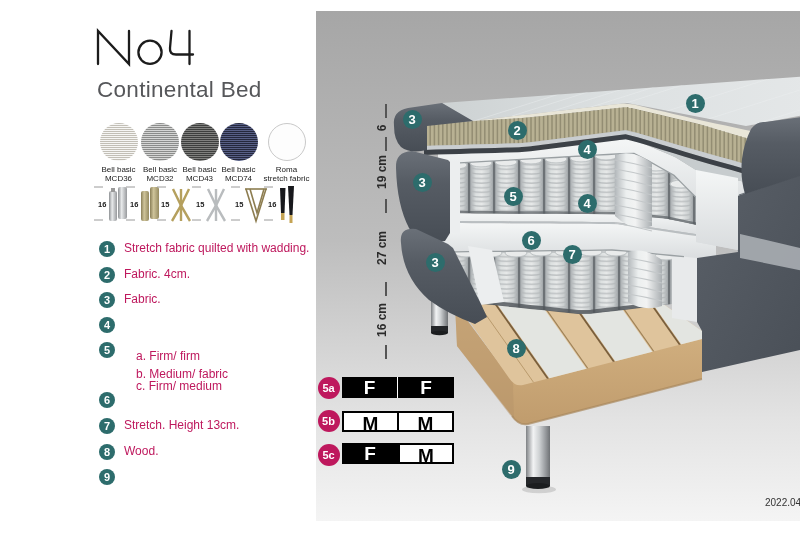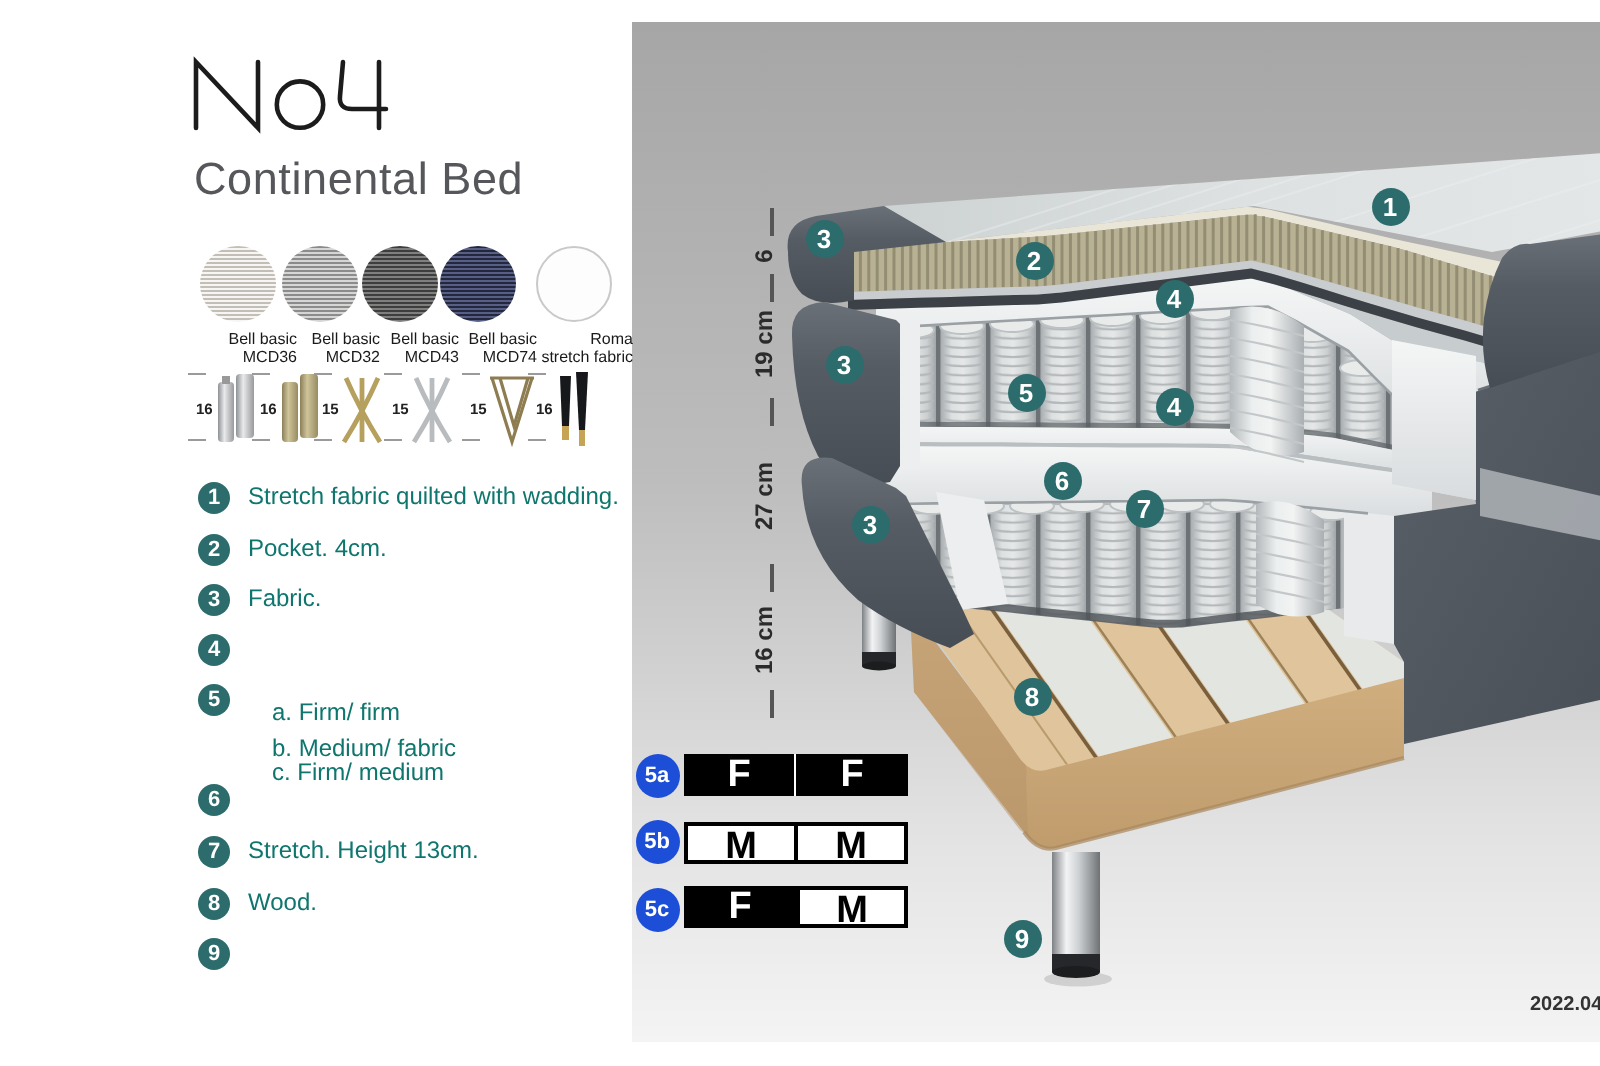--- a/index.html
+++ b/index.html
@@ -1,37 +1,37 @@
 <!DOCTYPE html>
 <html><head><meta charset="utf-8">
 <style>
 * { margin:0; padding:0; box-sizing:border-box; }
 html,body { width:800px; height:533px; background:#fff; font-family:"Liberation Sans",sans-serif; overflow:hidden; }
 #page { position:relative; width:800px; height:528px;margin-left:44px; }
 .co { position:absolute; width:19px; height:19px; border-radius:50%; background:#2d6c6c; color:#fff;
       font-size:13px; font-weight:bold; text-align:center; line-height:19px; }
 .lco { position:absolute; width:16px; height:16px; border-radius:50%; background:#2d6c6c; color:#fff;
       font-size:11px; font-weight:bold; text-align:center; line-height:16px; }
-.ltx { position:absolute; font-size:12px; color:#0f766e; white-space:nowrap; }
+.ltx { position:absolute; font-size:12px; color:#be185d; white-space:nowrap; }
 .sw { position:absolute; top:123px; width:38px; height:38px; border-radius:50%; }
 .t1 { background:#d3d0c8; background-image:repeating-linear-gradient(0deg,rgba(255,255,255,.8) 0 1px,rgba(150,145,133,.28) 1px 2px); }
 .t2 { background:#a2a3a1; background-image:repeating-linear-gradient(0deg,rgba(255,255,255,.55) 0 1px,rgba(85,85,85,.3) 1px 2px); }
 .t3 { background:#565755; background-image:repeating-linear-gradient(0deg,rgba(190,190,188,.4) 0 1px,rgba(25,25,25,.4) 1px 2px); }
 .t4 { background:#3c4260; background-image:repeating-linear-gradient(0deg,rgba(120,130,180,.45) 0 1px,rgba(8,8,18,.45) 1px 2px); }
 .t5 { background:#fdfdfd; border:1px solid #c9c9c9; }
-.swl { position:absolute; top:165px; width:60px; text-align:right; font-size:8px; line-height:1.18; color:#1a1a1a; }
+.swl { position:absolute; top:165px; width:60px; text-align:center; font-size:8px; line-height:1.18; color:#1a1a1a; }
 .dim { position:absolute; left:338px; white-space:nowrap; transform:translate(-50%,-50%) rotate(-90deg);
        font-size:12px; font-weight:bold; color:#2b2b2b; }
 .tick { position:absolute; left:341px; width:1.5px; height:14px; background:#555; }
-.tco { position:absolute; left:273.5px; width:22px; height:22px; border-radius:50%; background:#1d4ed8; color:#fff;
+.tco { position:absolute; left:273.5px; width:22px; height:22px; border-radius:50%; background:#be185d; color:#fff;
        font-size:11px; font-weight:bold; text-align:center; line-height:22px; }
 .trow { position:absolute; left:298px; width:112px; height:21px; display:flex; }
 .cell { width:56px; text-align:center; font-size:19px; line-height:21px; font-weight:bold; }
 .sub { position:absolute; left:53px; top:77px; font-size:22.5px; color:#56575a; letter-spacing:0.3px; }
-.ver { position:absolute; left:721px; top:497px; font-size:10px; color:#333;font-weight:bold; }
+.ver { position:absolute; left:721px; top:497px; font-size:10px; color:#333; }
 </style></head>
 <body>
 <div id="page">
 <svg width="800" height="533" viewBox="0 0 800 533" style="position:absolute;left:0;top:0">
 <defs>
 <linearGradient id="panel" x1="0" y1="0" x2="0" y2="1">
  <stop offset="0" stop-color="#a6a6a6"></stop>
           <stop offset="0.45" stop-color="#bdbdbd"></stop>
  <stop offset="0.8" stop-color="#e3e3e3"></stop>
           <stop offset="1" stop-color="#f4f4f4"></stop>
@@ -272,21 +272,21 @@
 <linearGradient id="lg2" x1="0" y1="0" x2="1" y2="0">
           <stop offset="0" stop-color="#8a7f58"></stop>
           <stop offset="0.4" stop-color="#cfc49a"></stop>
           <stop offset="1" stop-color="#968b61"></stop>
         </linearGradient>
       </defs>
 </svg>
 <div class="lco" style="left:55px;top:241px">1</div>
 <div class="ltx" style="left:80px;top:241px">Stretch fabric quilted with wadding.</div>
 <div class="lco" style="left:55px;top:266.5px">2</div>
-<div class="ltx" style="left:80px;top:266.5px">Pocket. 4cm.</div>
+<div class="ltx" style="left:80px;top:266.5px">Fabric. 4cm.</div>
 <div class="lco" style="left:55px;top:292px">3</div>
 <div class="ltx" style="left:80px;top:292px">Fabric.</div>
 <div class="lco" style="left:55px;top:317px">4</div>
 <div class="lco" style="left:55px;top:341.5px">5</div>
 <div class="lco" style="left:55px;top:392px">6</div>
 <div class="lco" style="left:55px;top:418px">7</div>
 <div class="ltx" style="left:80px;top:418px">Stretch. Height 13cm.</div>
 <div class="lco" style="left:55px;top:443.5px">8</div>
 <div class="ltx" style="left:80px;top:443.5px">Wood.</div>
 <div class="lco" style="left:55px;top:469px">9</div>

